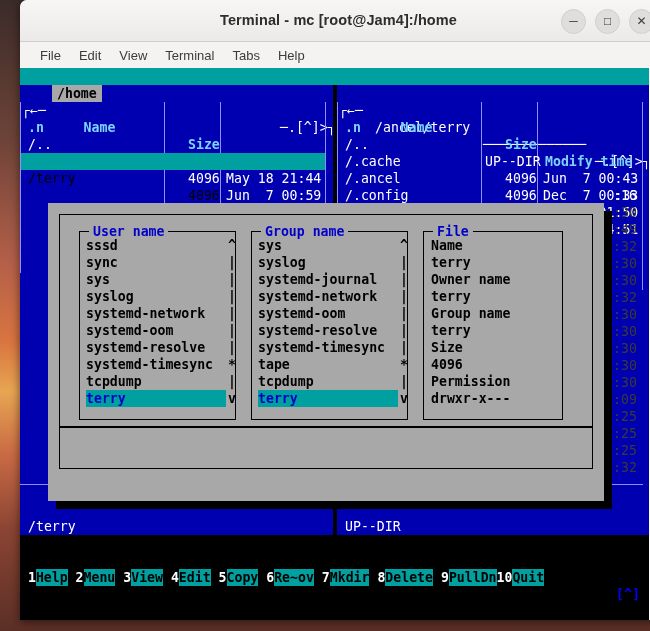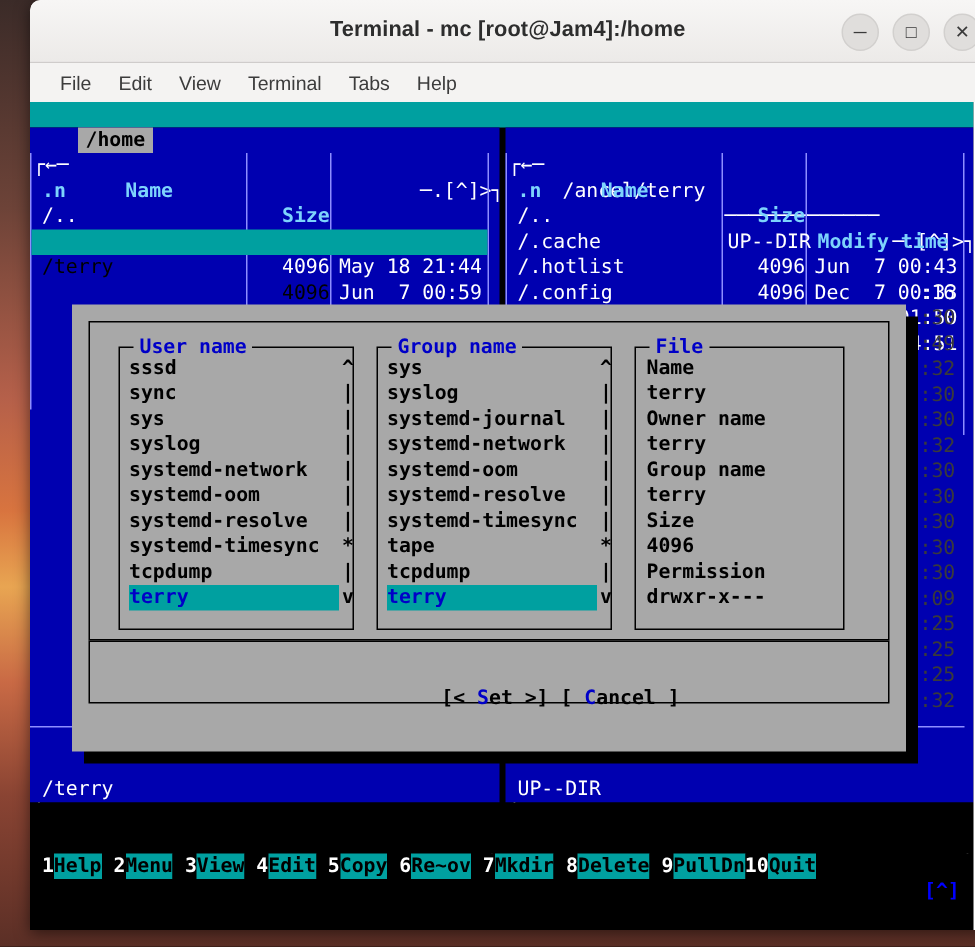--- a/index.html
+++ b/index.html
@@ -221,21 +221,21 @@
             <span style="position:absolute;left:8px;color:#fff;">/..</span>
             <span style="position:absolute;left:148px;color:#fff;">UP--DIR</span>
             <span style="position:absolute;left:206px;color:#fff;">Jun  7 00:43</span>
           </div>
           <div class="row" style="top:51px;left:0;width:312px;">
             <span style="position:absolute;left:8px;color:#fff;">/.cache</span>
             <span style="position:absolute;left:168px;color:#fff;">4096</span>
             <span style="position:absolute;left:206px;color:#fff;">Dec  7 00:33</span>
           </div>
           <div class="row" style="top:68px;left:0;width:312px;">
-            <span style="position:absolute;left:8px;color:#fff;">/.hotlist</span>
+            <span style="position:absolute;left:8px;color:#fff;">/.ancel</span>
             <span style="position:absolute;left:168px;color:#fff;">4096</span>
             <span style="position:absolute;left:206px;color:#fff;">May 18 01:50</span>
           </div>
           <div class="row" style="top:85px;left:0;width:312px;">
             <span style="position:absolute;left:8px;color:#fff;">/.config</span>
             <span style="position:absolute;left:168px;color:#fff;">4096</span>
             <span style="position:absolute;left:206px;color:#fff;">Jun  2 14:51</span>
           </div>
 
           
@@ -289,23 +289,20 @@
           <div class="sbmark" style="left:352px;top:170px;">|</div>
           <div class="sbmark" style="left:352px;top:187px;">v</div>
 
           
           <div class="dlg-frame" style="left:375px;top:28px;width:140px;height:189px;"></div>
           <div class="dlg-title" style="left:385px;top:20px;padding:0 4px;">File</div>
           <div class="listbox" id="file-list" style="left:383px;top:34px;width:126px;"><div class="listline">Name</div><div class="listline">terry</div><div class="listline">Owner name</div><div class="listline">terry</div><div class="listline">Group name</div><div class="listline">terry</div><div class="listline">Size</div><div class="listline">4096</div><div class="listline">Permission</div><div class="listline">drwxr-x---</div></div>
 
           
           <div class="dlg-frame" style="left:11px;top:224px;width:534px;height:42px;"></div>
-          <div id="btnrow" style="top:237px;left:0;">
-            <span><span>[&lt; </span><span class="hot">S</span><span>et &gt;]</span></span><span> </span><span><span>[ </span><span class="hot">C</span><span>ancel ]</span></span>
-          </div>
         </div>
       </div>
 
       
       <div id="hintline">
         <span style="position:absolute;left:8px;">Hint: Key frequently visited ftp sites in the hotlist: type C-\.</span>
       </div>
       <div id="promptline">
         <span style="position:absolute;left:8px;color:#b8b8b8;">root@Jam4:/home#</span>
         <span style="position:absolute;left:596px;color:#0000ff;font-weight:bold;">[^]</span>

